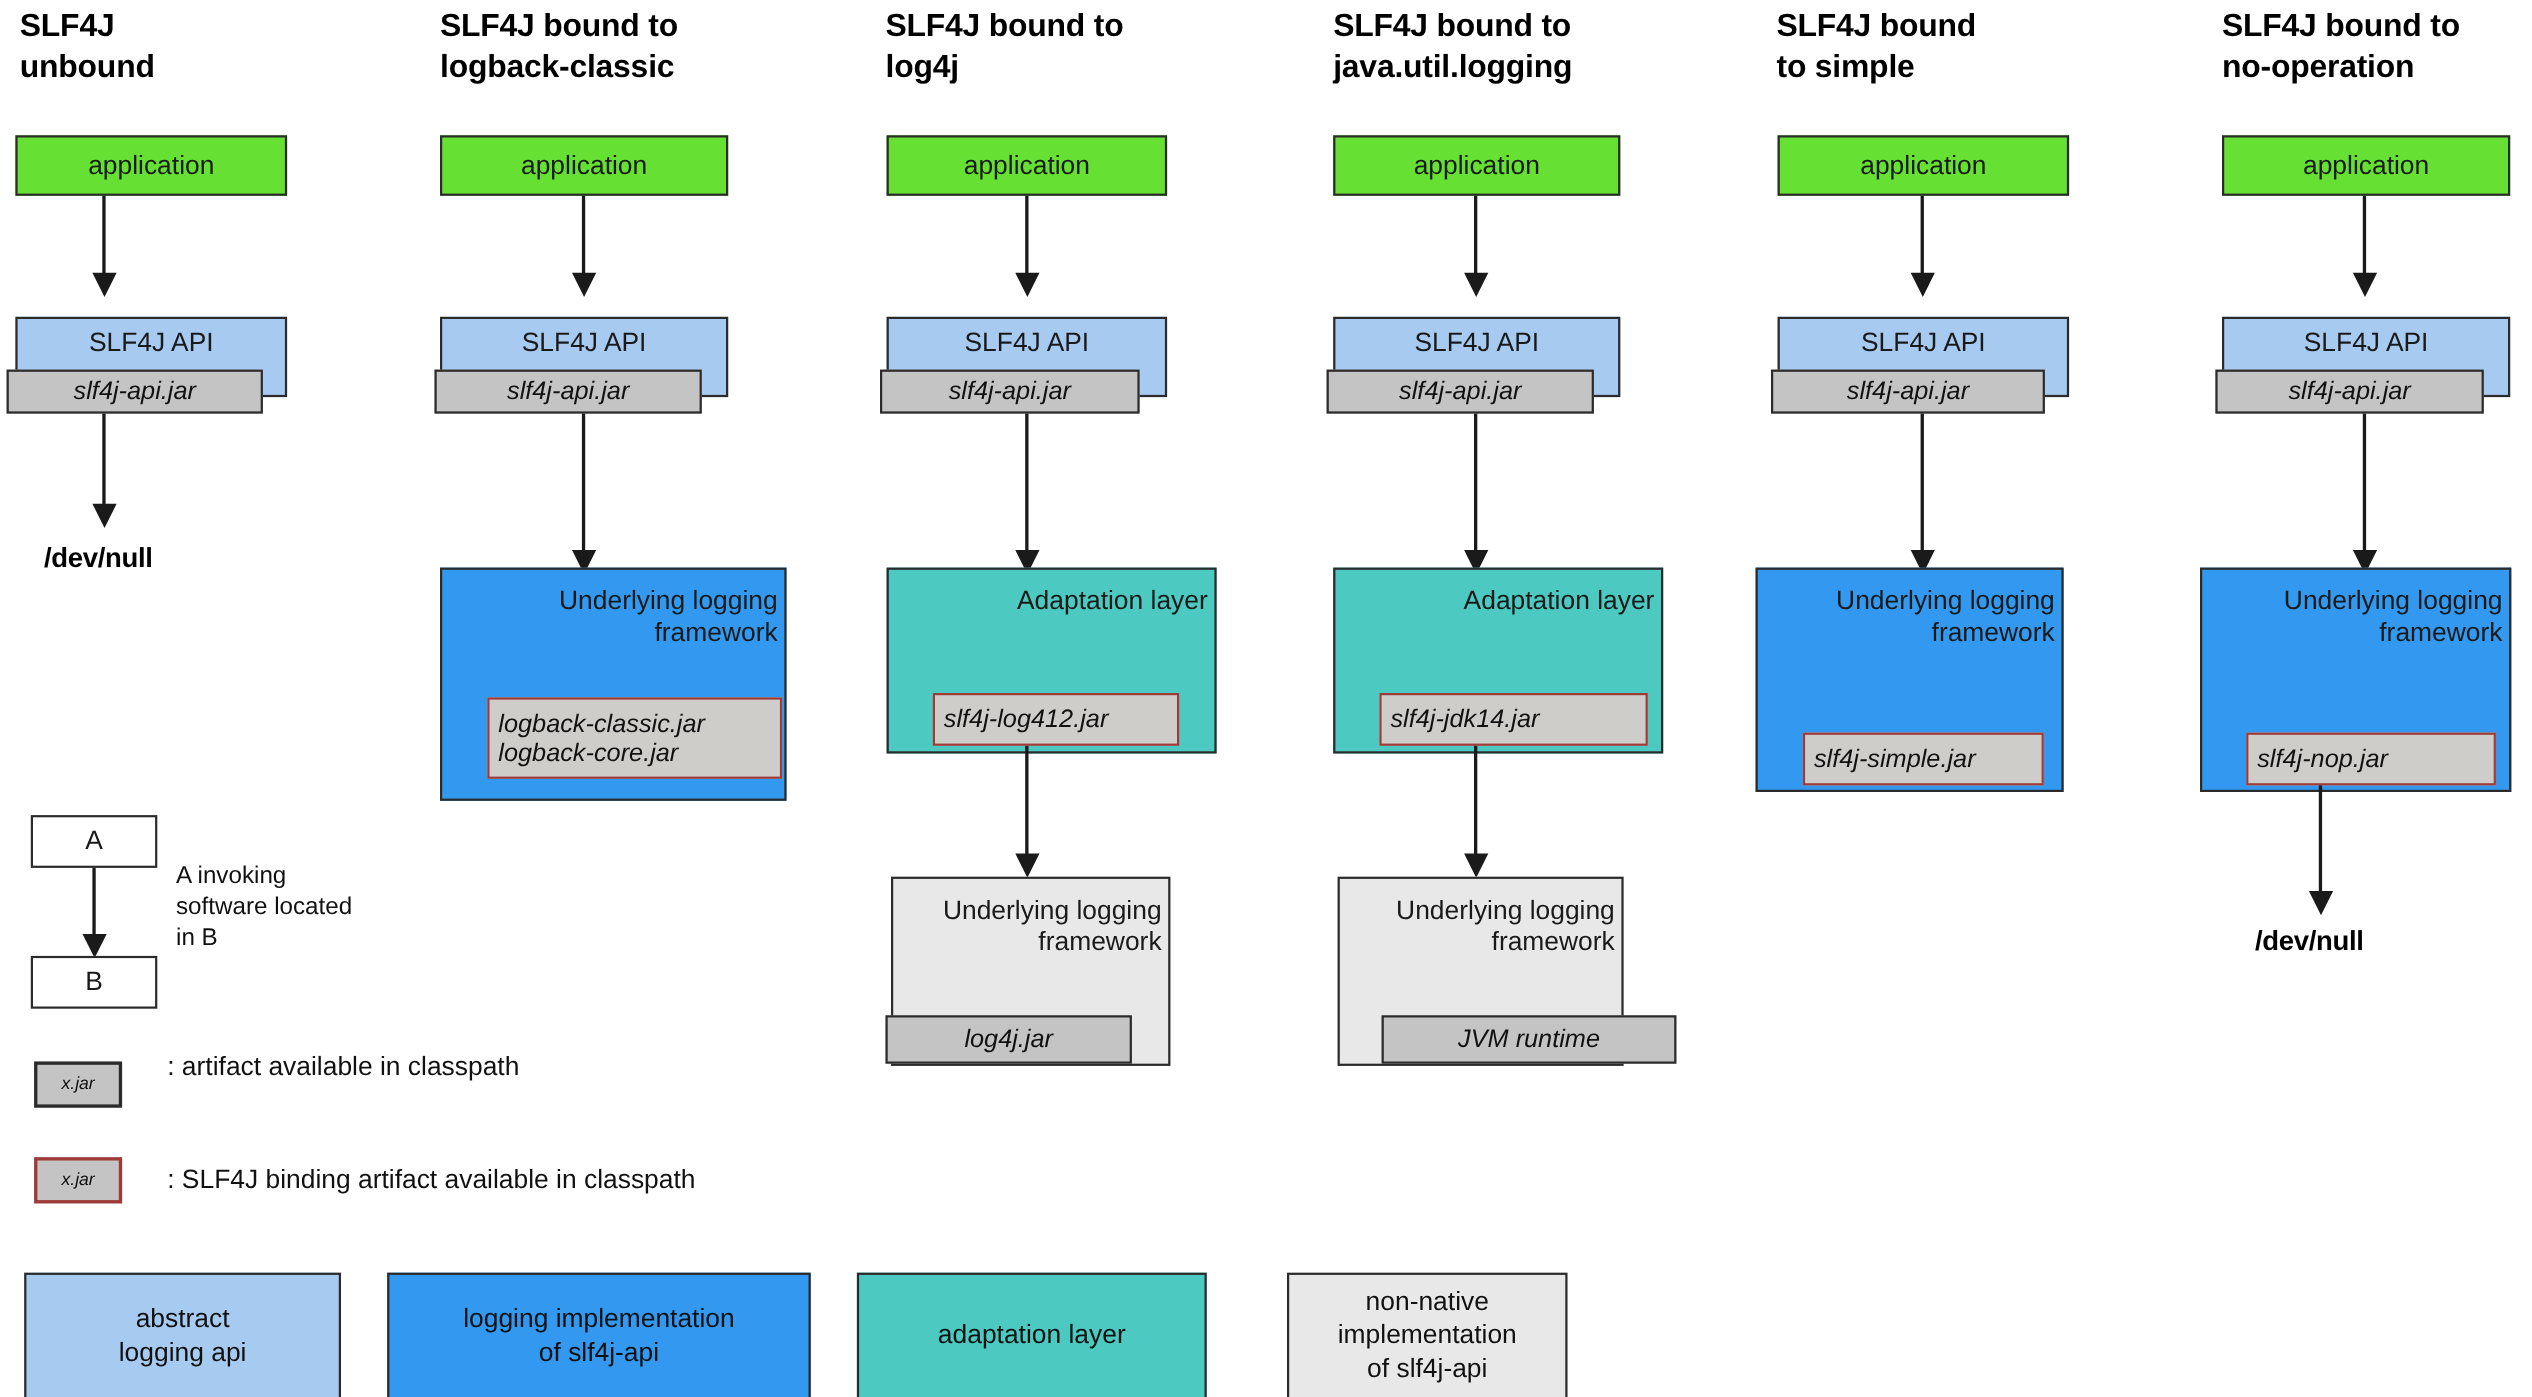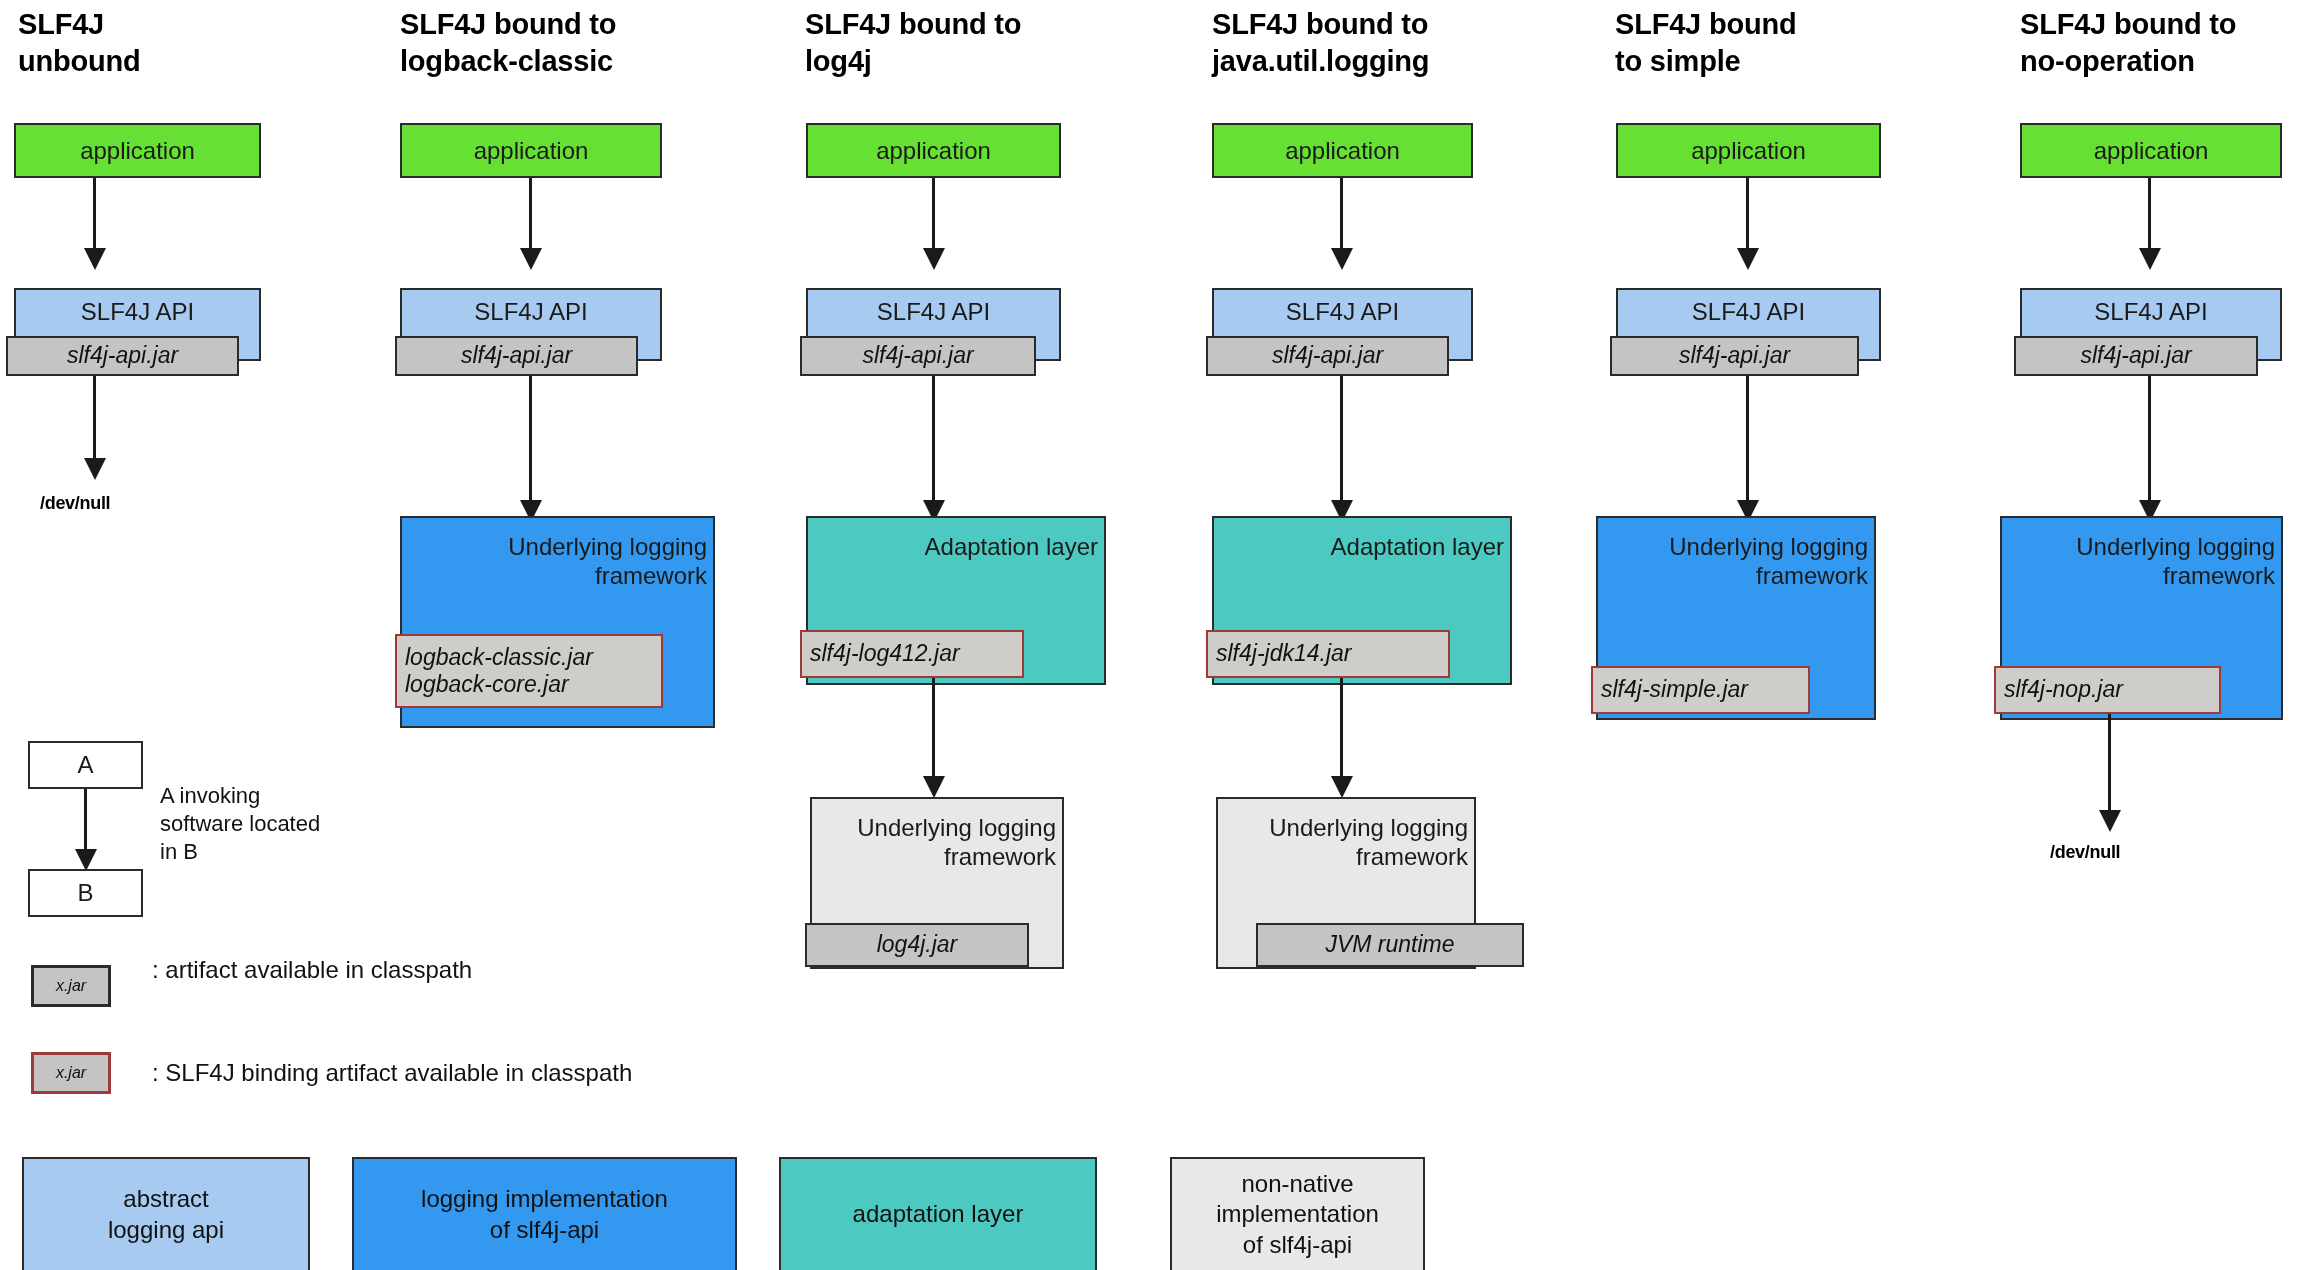--- a/index.html
+++ b/index.html
@@ -63,21 +63,21 @@
     font-style: italic;
     font-size: 23px;
     line-height: 1.18;
     display: flex;
     align-items: center;
     justify-content: center;
     color: #111111;
     white-space: pre-line;
   }
   .jar.binding { border-color: #9e3b38; background: #cfcdca; }
-  .jar.left { justify-content: flex-start; padding-left: 8px; text-align: left; }
+  .jar.left { justify-content: flex-start; padding-left: 8px; text-align: left; margin-left: 48px; }
 
   
   .conn { position: absolute; }
   .conn .line {
     position: absolute;
     left: 0; top: 0;
     width: 3px;
     background: #1a1a1a;
   }
   .conn .head {
@@ -85,21 +85,21 @@
     left: -9px;
     width: 0; height: 0;
     border-left: 11px solid transparent;
     border-right: 11px solid transparent;
     border-top: 22px solid #1a1a1a;
   }
 
   
   .devnull {
     position: absolute;
-    font-size: 18px;
+    font-size: 25px;
     font-weight: bold;
     letter-spacing: -0.3px;
     white-space: nowrap;
   }
 
   
   .legend-text {
     position: absolute;
     font-size: 22px;
     line-height: 1.28;

